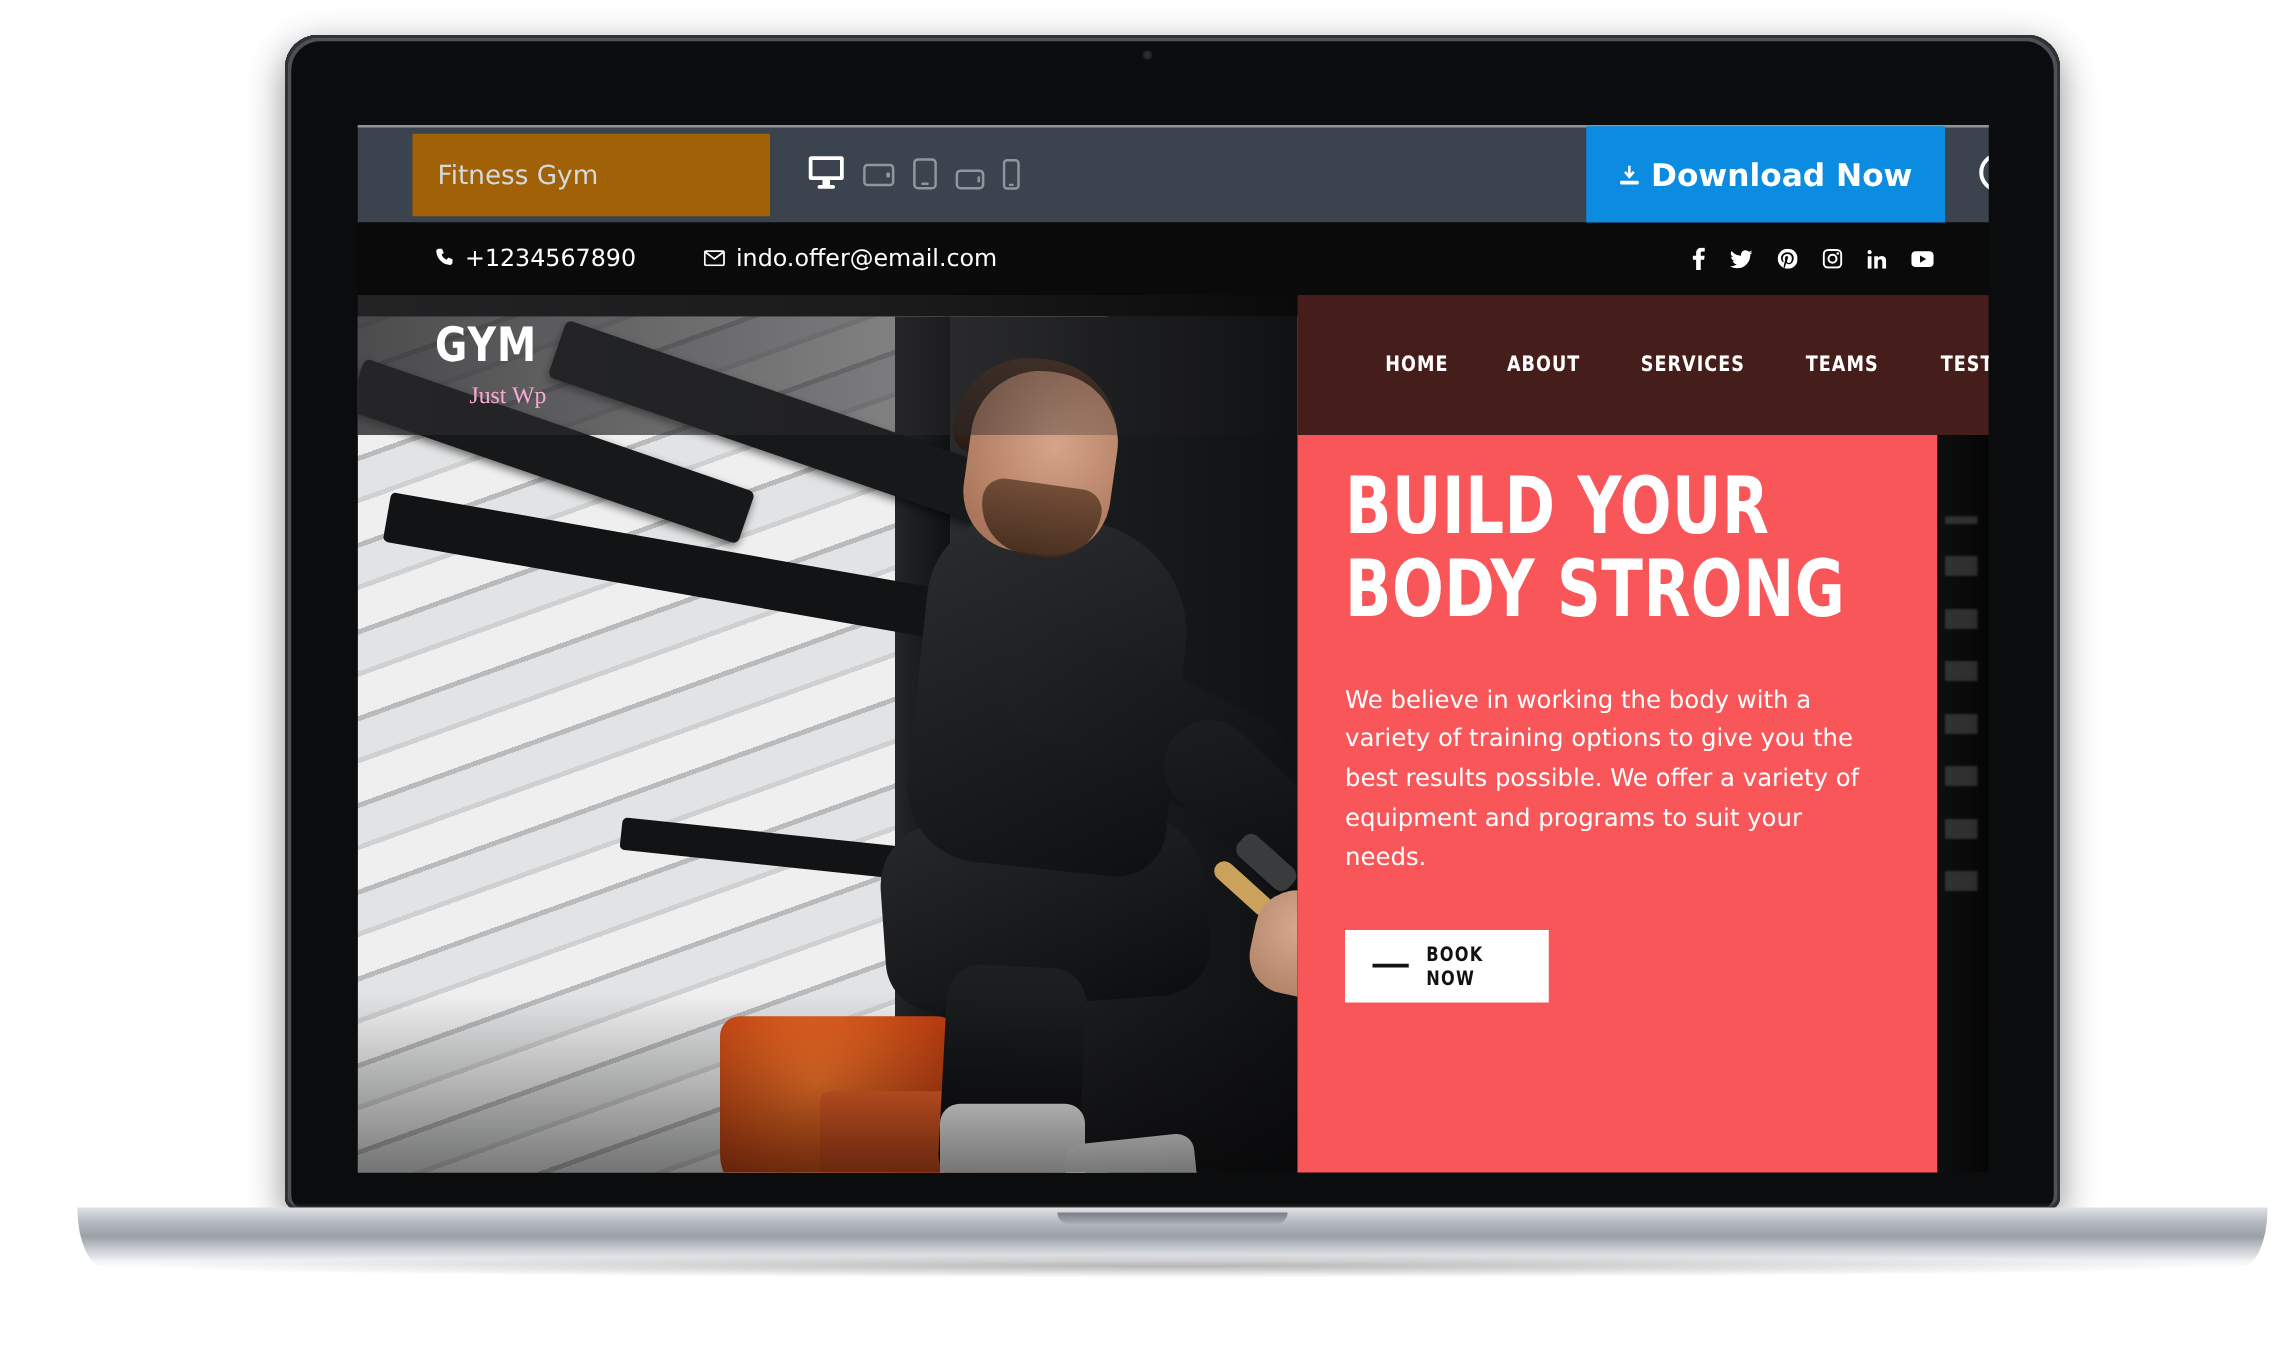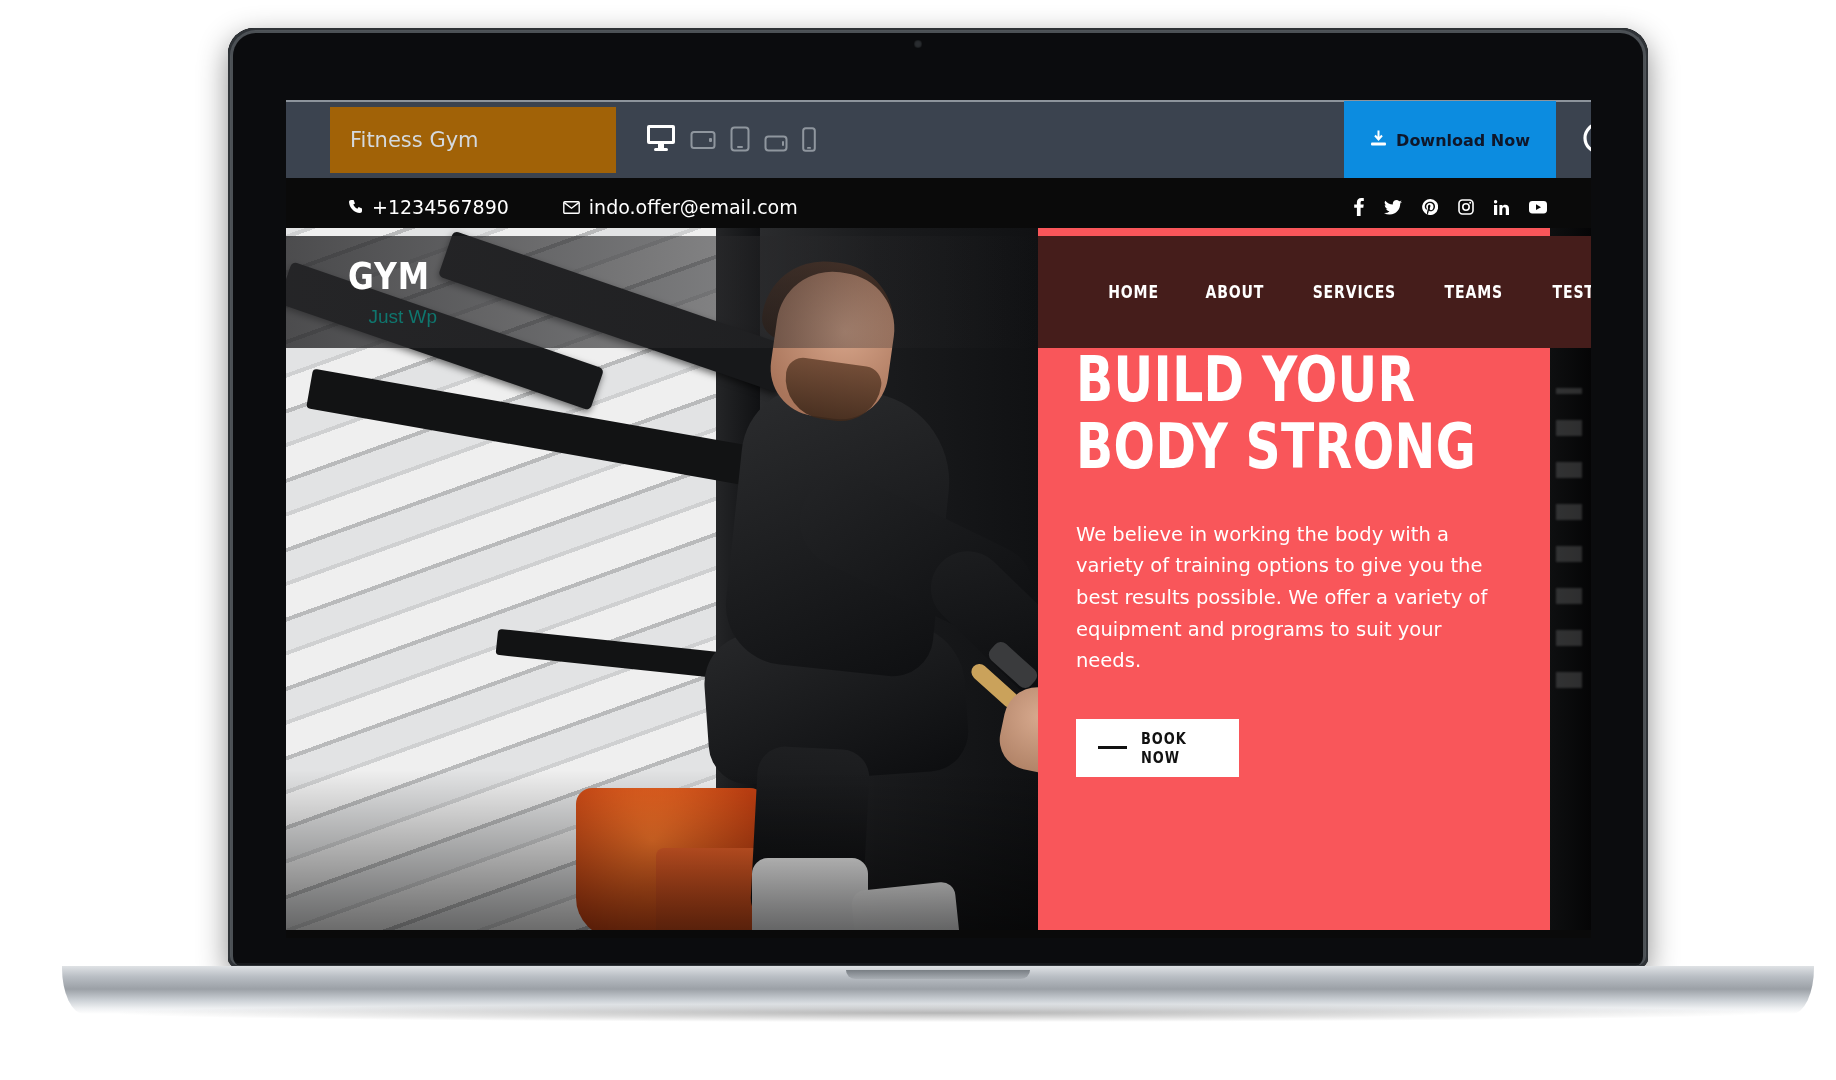--- a/index.html
+++ b/index.html
@@ -158,26 +158,26 @@
     margin-left: 30px;
   }
   .dev { opacity: .62; }
   .dev.active { opacity: 1; }
 
   .tb-spacer { flex: 1; }
 
   .dl-btn {
     height: 78px;
     background: #0c8ce0;
-    color: #0f172a;
+    color: #ffffff;
     display: flex;
     align-items: center;
     gap: 9px;
     padding: 0 26px;
-    font-size: 16px;
+    font-size: 25px;
     font-weight: bold;
     font-family: "DejaVu Sans", sans-serif;
     cursor: pointer;
     white-space: nowrap;
   }
   .gear-wrap {
     margin-left: 26px;
     margin-right: 10px;
     display: flex;
     align-items: center;
@@ -211,21 +211,21 @@
     line-height: 1;
     cursor: pointer;
     display: inline-flex;
     align-items: center;
   }
 
   
   .hero {
     position: absolute;
     left: 0;
-    top: 128px;
+    top: 153px;
     width: 1305px;
     height: 702px;
     overflow: hidden;
     background: #111;
     text-decoration: underline;
   }
 
   
   .photo {
     position: absolute;
@@ -471,23 +471,23 @@
     color: #ffffff;
     font-size: 38px;
     font-weight: bold;
     letter-spacing: 1px;
     font-family: "Liberation Sans Narrow","DejaVu Sans Condensed","Liberation Sans",sans-serif;
     transform: scaleX(.92);
     transform-origin: left center;
   }
   .logo-sub {
     margin-top: 8px;
-    color: #0f766e;
+    color: #f9a8d4;
     font-size: 19px;
-    font-family: Liberation Sans, sans-serif;
+    font-family: Liberation Serif, serif;
   }
   .menu {
     position: absolute;
     left: 820px;
     top: 0;
     height: 112px;
     display: flex;
     align-items: center;
     gap: 42px;
     z-index: 3;

